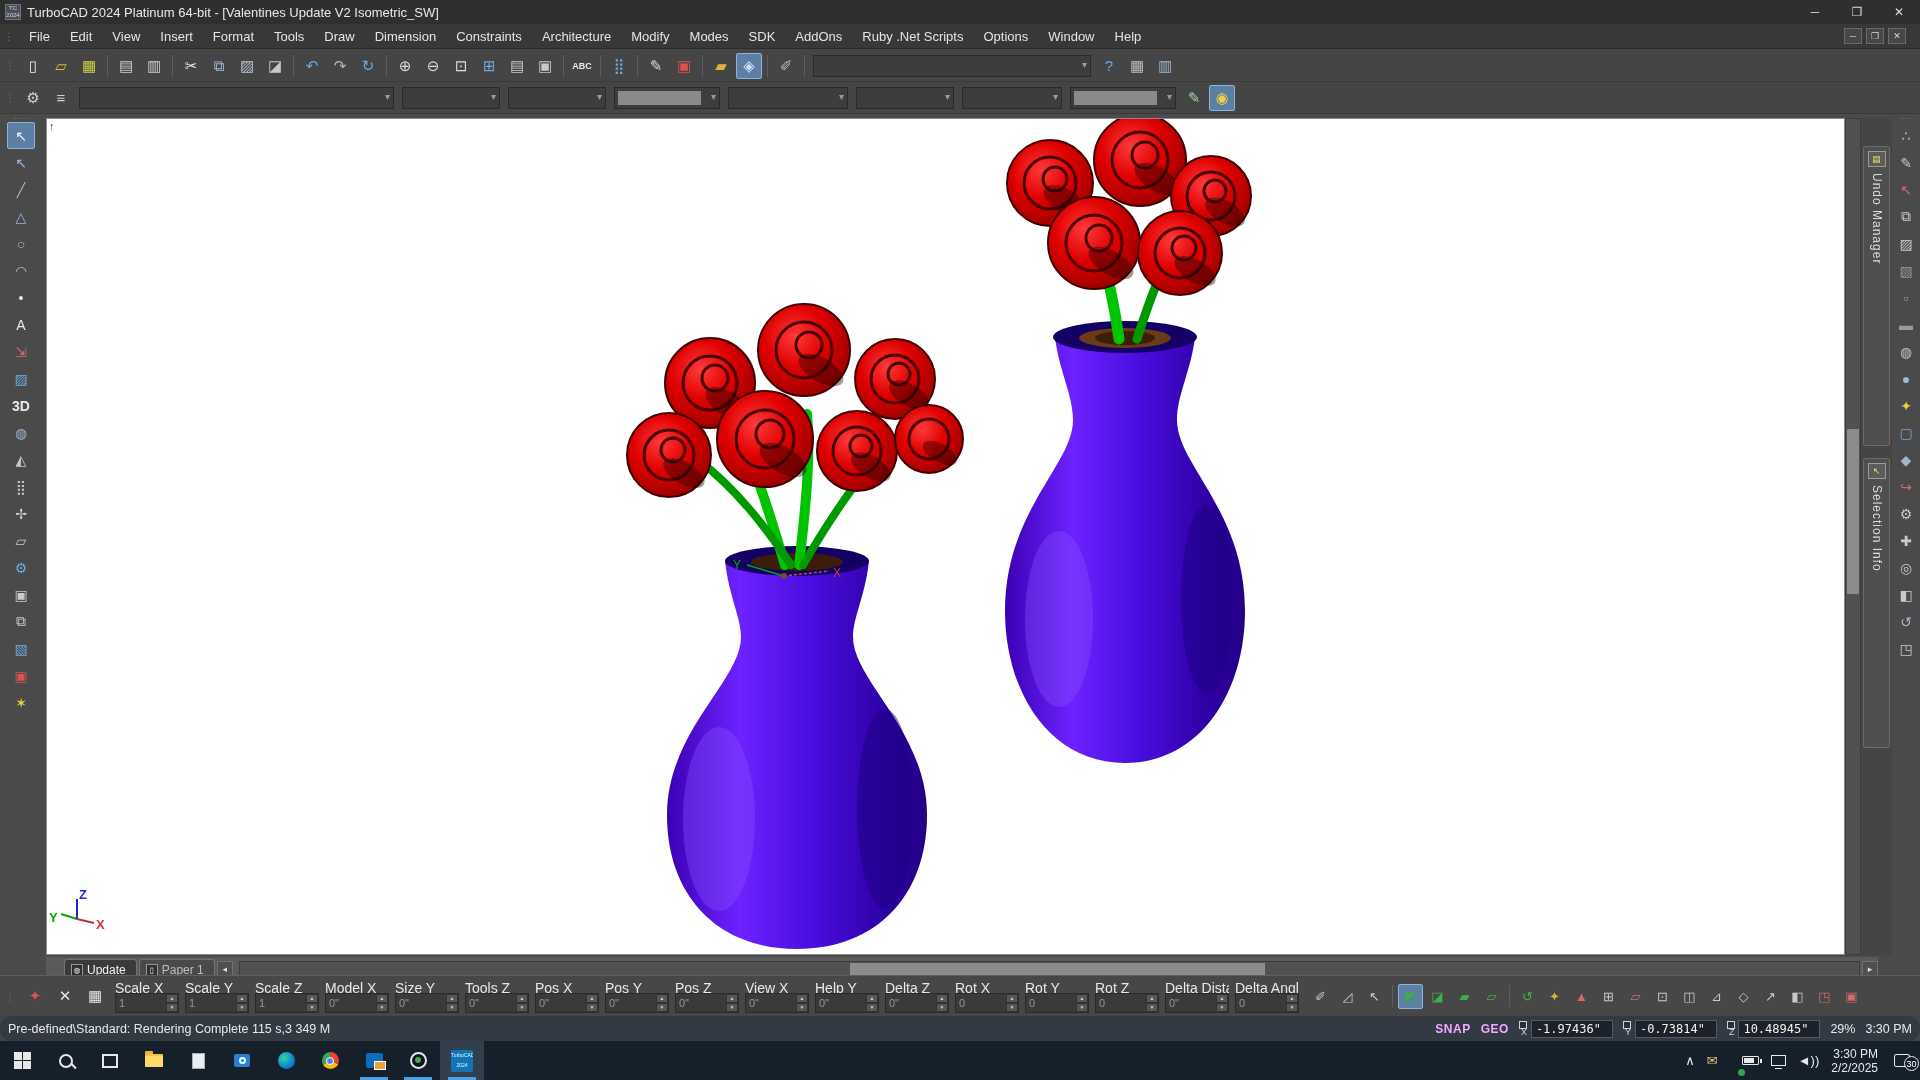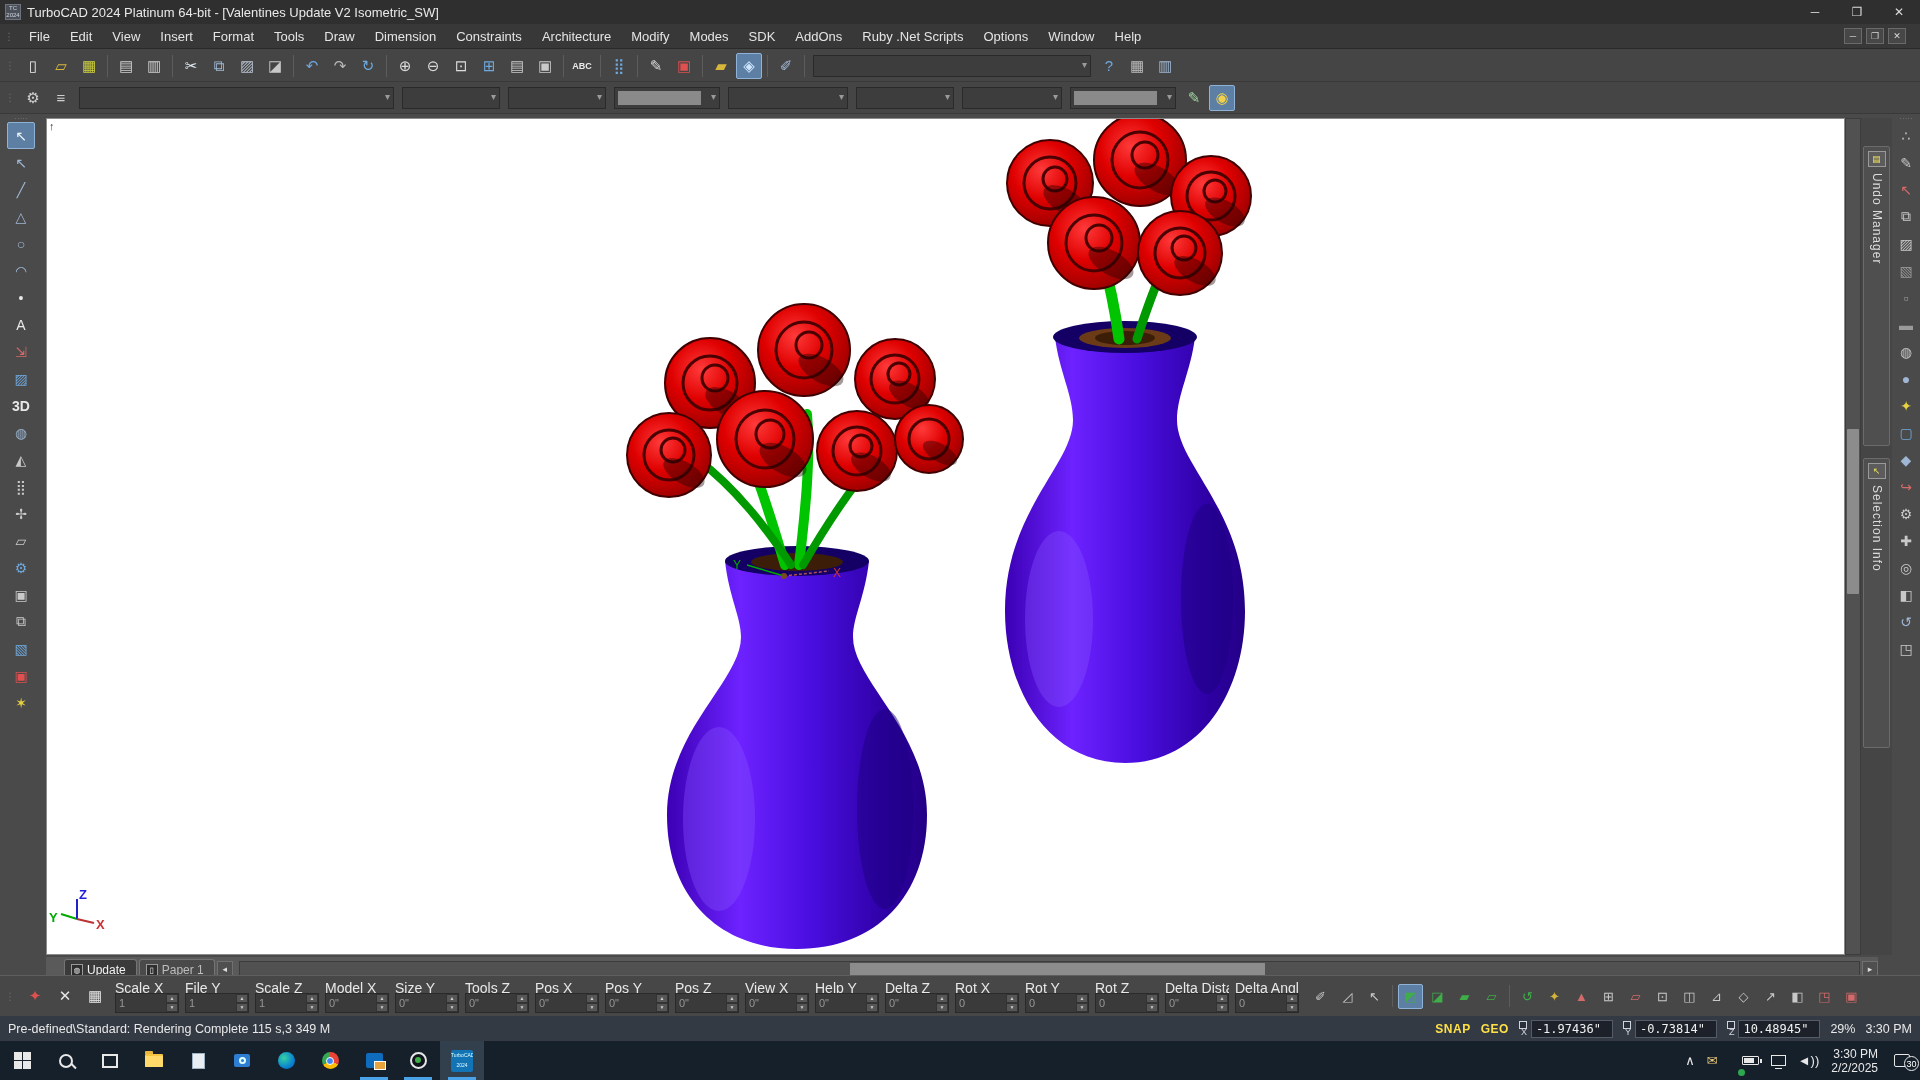--- a/index.html
+++ b/index.html
@@ -87,24 +87,24 @@
   .f-box { height:20px; background:#3a3a3a; border:1px solid #2a2a2a; display:flex; }
   .f-box .f-val { flex:1; color:#979797; font-size:11px; padding:3px 0 0 3px; overflow:hidden; }
   .f-spin { width:12px; display:flex; flex-direction:column; }
   .f-spin span { flex:1; background:#565656; border:1px solid #333; color:#cfcfcf; font-size:5px;
     display:flex; align-items:center; justify-content:center; }
   .insp-tools { display:flex; align-items:center; margin-left:8px; }
   .insp-tools .tb-ico { width:25px; height:25px; font-size:13px; }
 
   
   .statusbar { position:absolute; left:0; top:1016px; width:1920px; height:25px; background:#333a44;
-    color:#e8e8e8; font-size:12.5px; display:flex; align-items:center; }
+    color:#e8e8e8; font-size:12.5px; display:flex; align-items:center;border-radius:12px; }
   .sb-msg { margin-left:8px; }
   .sb-right { margin-left:auto; display:flex; align-items:center; gap:10px; margin-right:8px; }
-  .sb-dim { color:#fde047; font-weight:bold; font-size:12px; letter-spacing:.5px;text-align:right; }
+  .sb-dim { color:#f0abfc; font-weight:bold; font-size:12px; letter-spacing:.5px;text-align:right; }
   .coord { display:flex; align-items:center; gap:3px; }
   .coord .chk { width:8px; height:8px; border:1px solid #cfd4dc; background:#2a303a; margin-top:-8px; }
   .coord .axis { color:#cfd4dc; font-size:9px; margin:6px 1px 0 -9px; }
   .coord .cbox { width:82px; height:18px; background:#1d222a; border:1px solid #555c68;
     color:#f0f0f0; font-size:12px; padding:1px 4px; font-family:"DejaVu Sans Mono", monospace; }
 
   
   .taskbar { position:absolute; left:0; top:1041px; width:1920px; height:39px; background:#16202b;
     display:flex; align-items:center; color:#e8e8e8; }
   .tb-app { width:44px; height:39px; display:flex; align-items:center; justify-content:center; position:relative; }
@@ -659,21 +659,21 @@
         <span class="f-label">Scale X</span>
         <span class="f-box">
           <span class="f-val">1</span>
           <span class="f-spin">
             <span>▲</span>
             <span>▼</span>
           </span>
         </span>
       </span>
       <span class="field">
-        <span class="f-label">File Y</span>
+        <span class="f-label">Scale Y</span>
         <span class="f-box">
           <span class="f-val">1</span>
           <span class="f-spin">
             <span>▲</span>
             <span>▼</span>
           </span>
         </span>
       </span>
       <span class="field">
         <span class="f-label">Scale Z</span>

